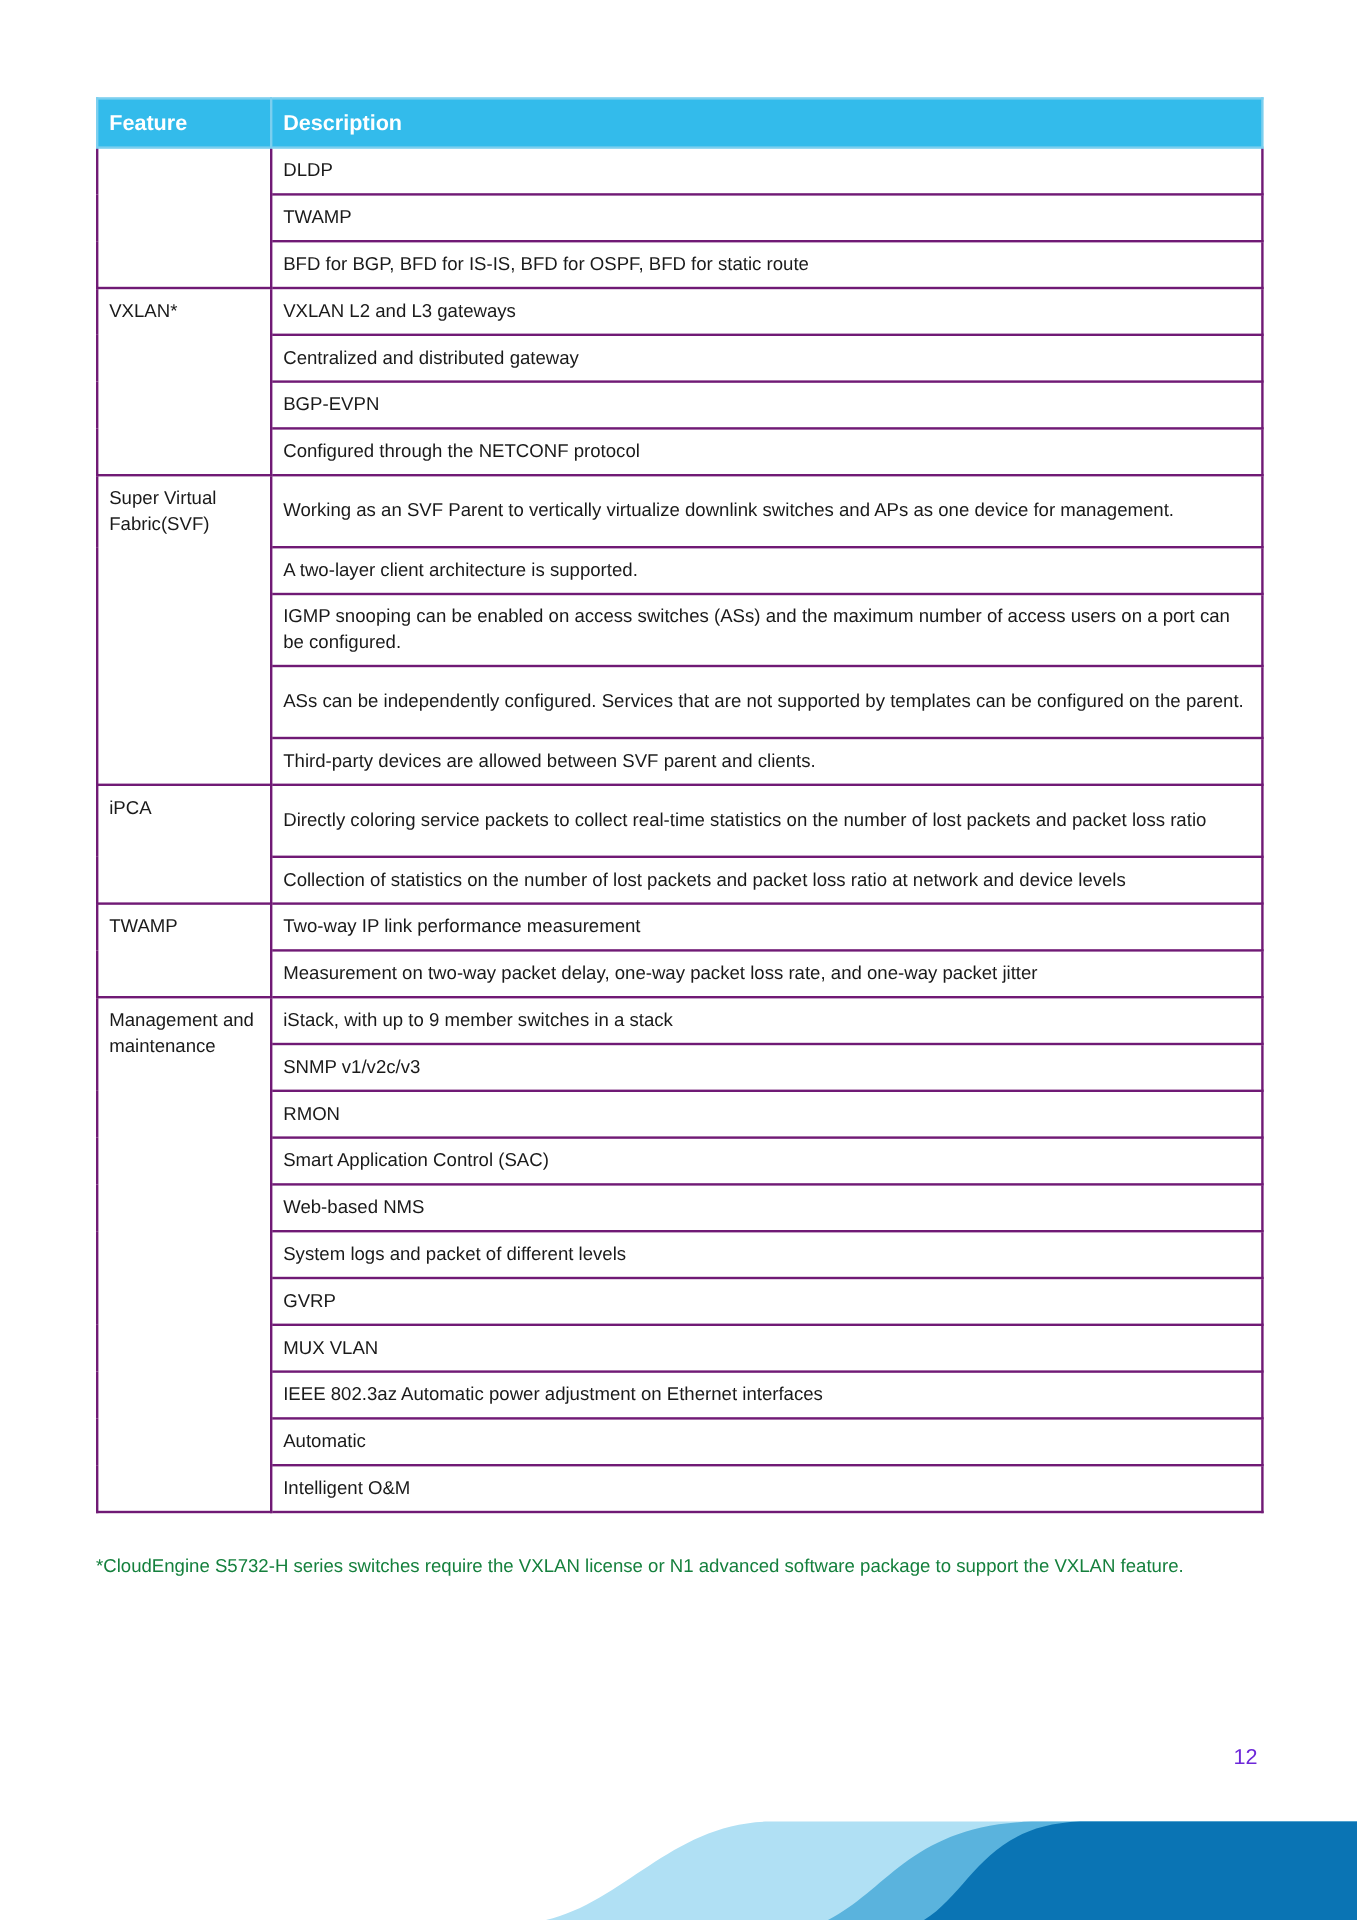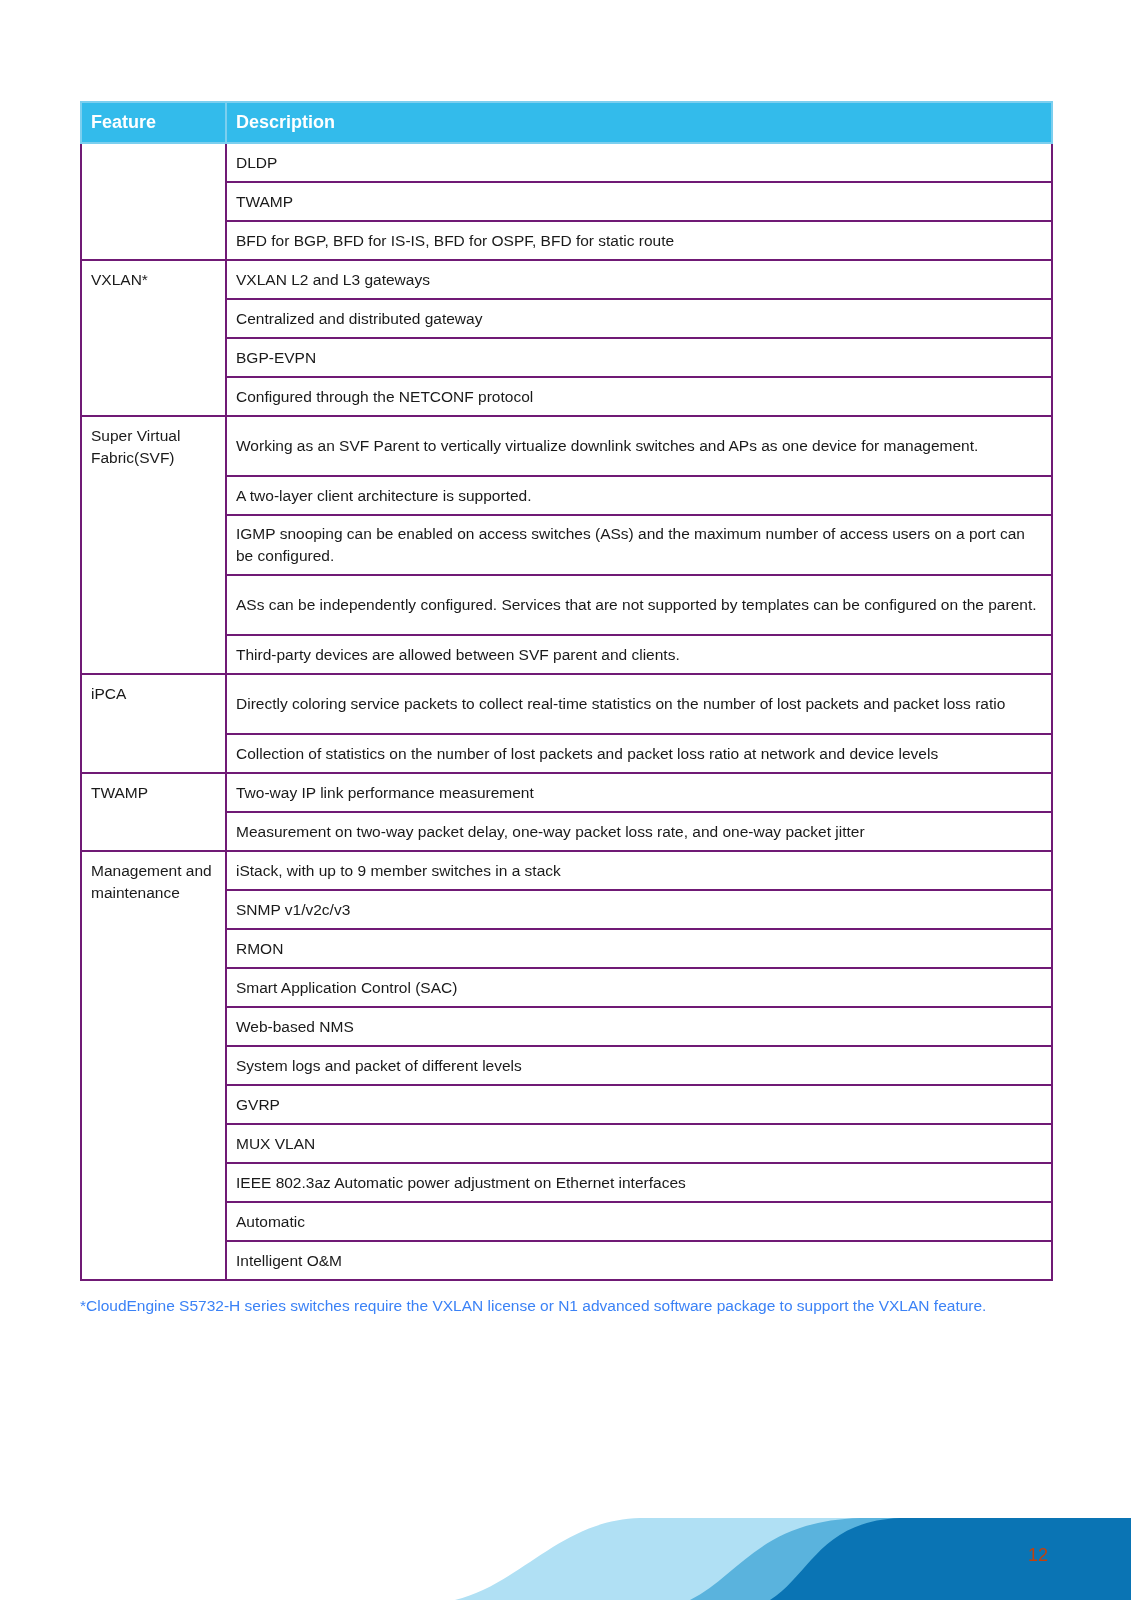--- a/index.html
+++ b/index.html
@@ -6,47 +6,46 @@
   body {
     width: 1131px; height: 1600px; position: relative; overflow: hidden;
     background: #ffffff;
     font-family: "Liberation Sans", sans-serif;
     color: #1a1a1a;
   }
   .spec-table {
     position: absolute; left: 80px; top: 81px; width: 971px;
     border-collapse: collapse; table-layout: fixed;
     font-size: 15.5px;
-    margin-top: 20px;
   }
   .spec-table col.c1 { width: 145px; }
   .spec-table col.c2 { width: 826px; }
   .spec-table th {
     background: #33bbeb; color: #ffffff; font-weight: bold;
     font-size: 18px; text-align: left; height: 39px; padding: 0 9px;
     border: 2px solid #7ccfef;
   }
   .spec-table td {
     border: 2px solid #701a75;
     padding: 0 9px; vertical-align: middle; line-height: 22px;
     height: 37px;
   }
   .spec-table td.feature { vertical-align: top; padding-top: 8px; }
   .spec-table td.two { height: 58px; }
   .footnote {
     position: absolute; left: 80px; top: 1294px; width: 960px;
-    font-size: 15.5px; line-height: 23px; color: #3b82f6;
+    font-size: 15.5px; line-height: 23px; color: #15803d;
   }
   .footer-title {
     position: absolute; left: 80px; top: 1527px;
     font-size: 15.5px; line-height: 20px; color: #1a7fbf;
   }
   .wave { position: absolute; left: 0; top: 1515px; width: 1131px; height: 85px; }
   .page-number {
-    position: absolute; left: 1028px; top: 1545px; font-size: 18px; color: #c2410c;
+    position: absolute; left: 1028px; top: 1454px; font-size: 18px; color: #6d28d9;
   }
 </style>
 </head>
 <body>
 
 <table class="spec-table">
   <colgroup>
       <col class="c1">
       <col class="c2">
     </colgroup>

